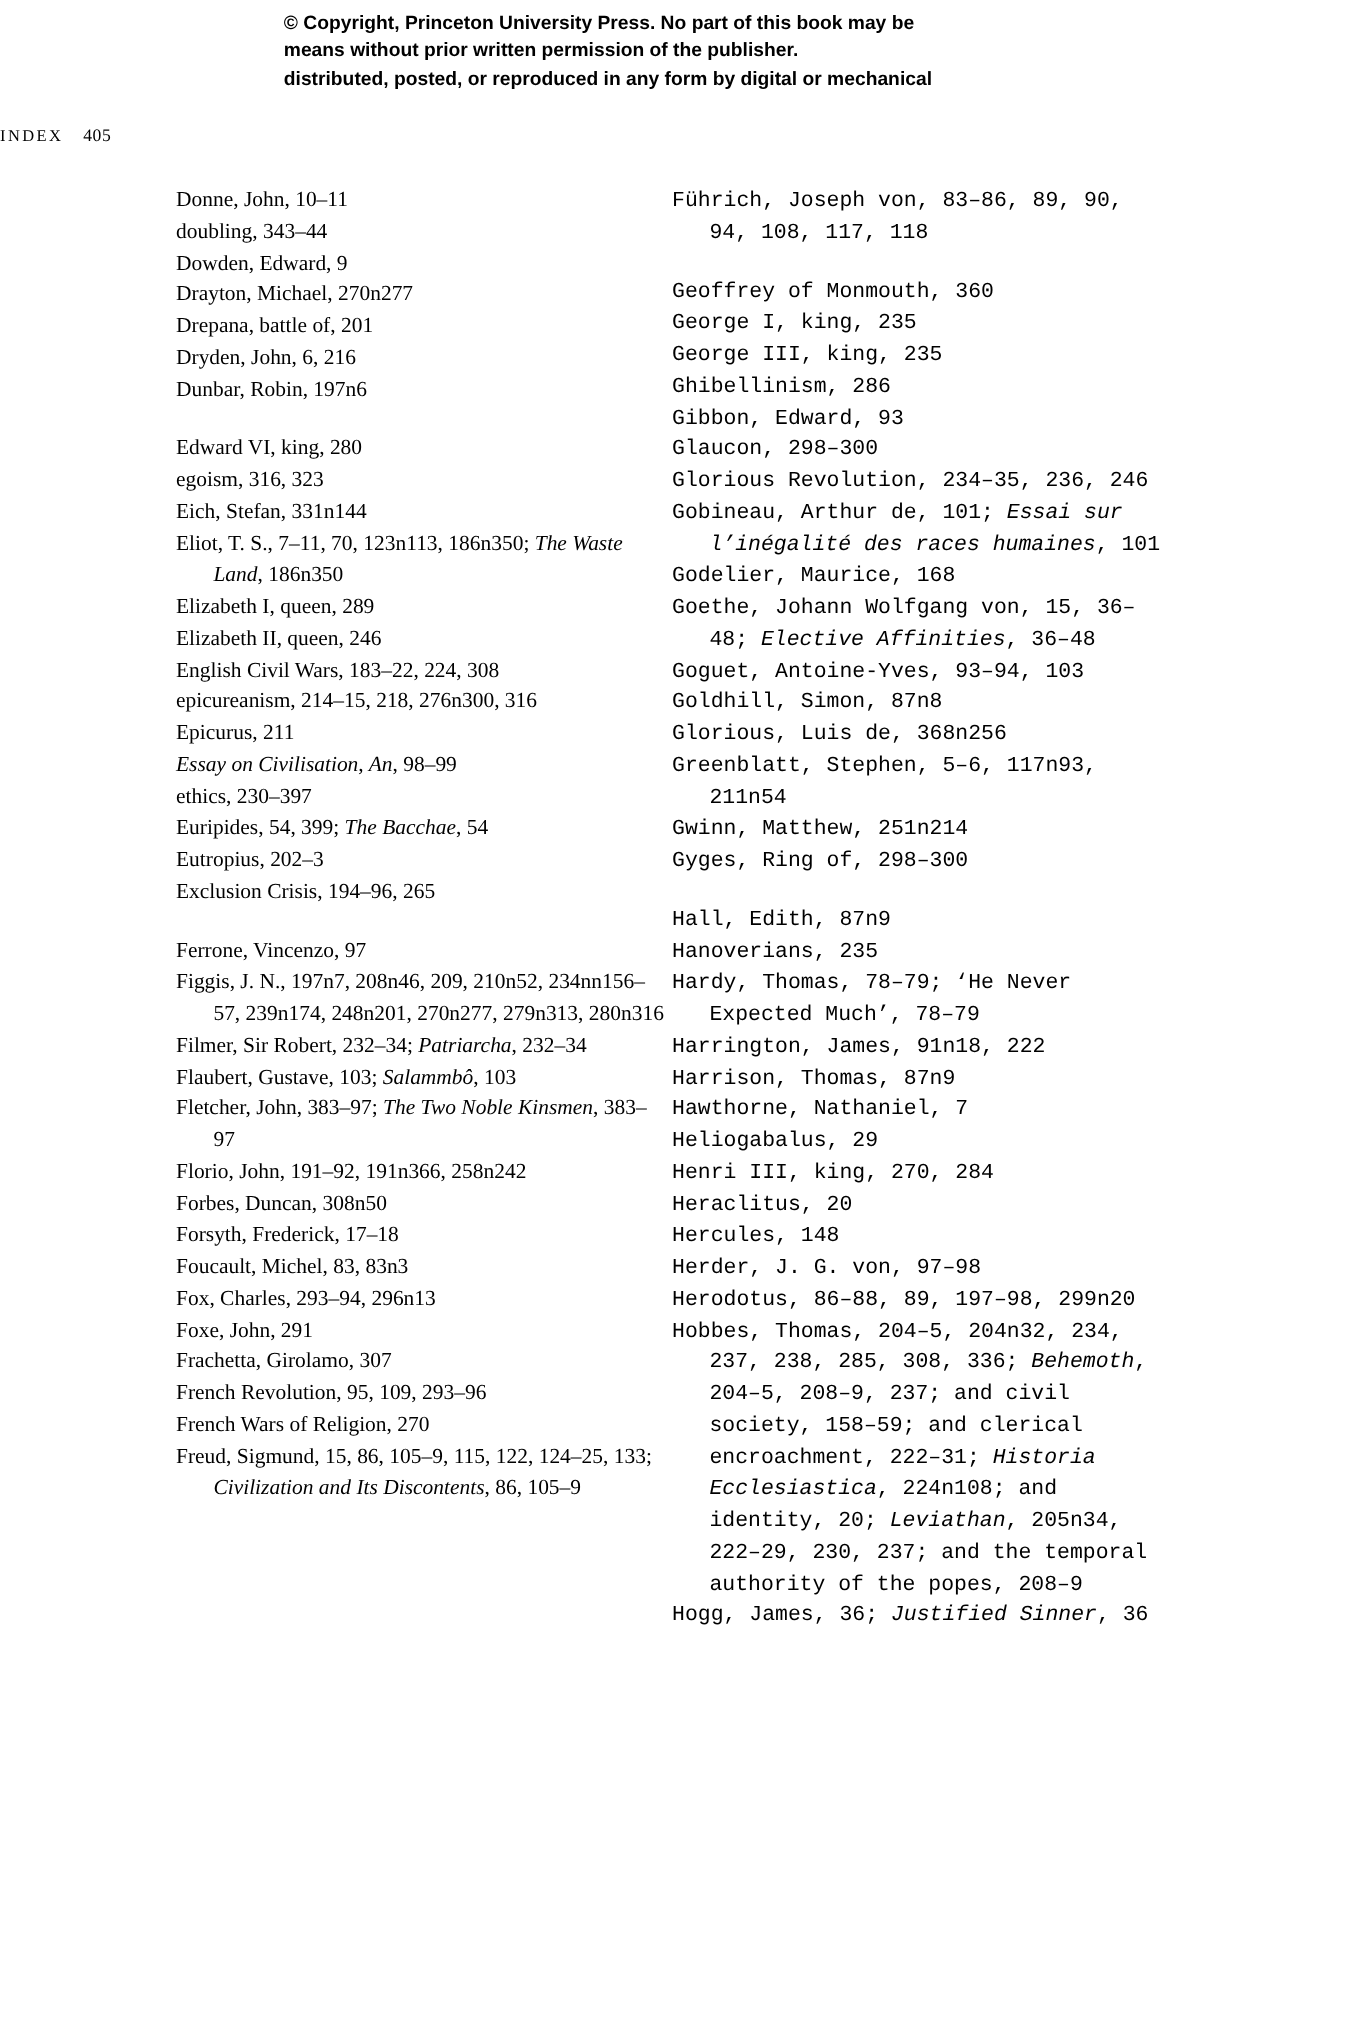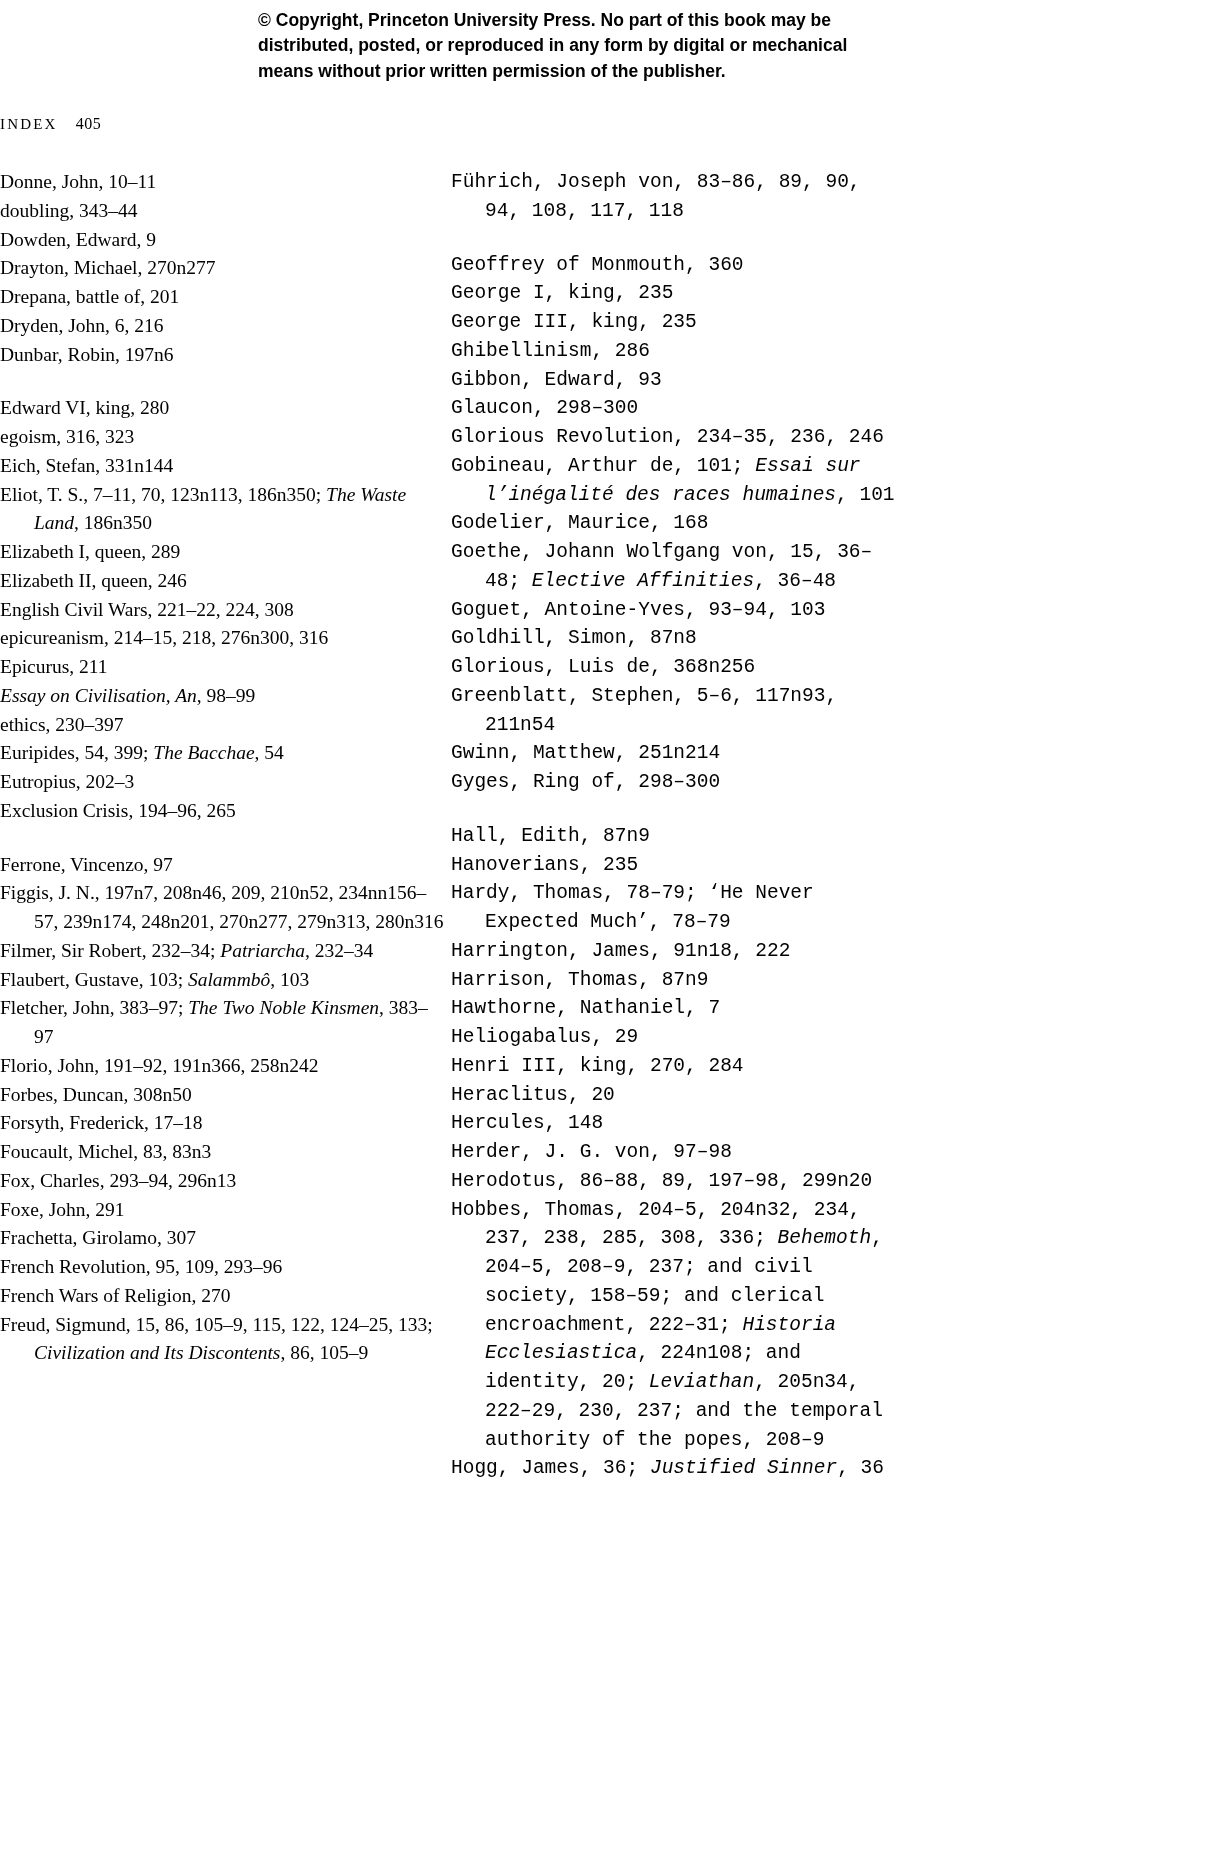--- a/index.html
+++ b/index.html
@@ -59,20 +59,21 @@
     width: 1225px;
     display: flex;
     flex-direction: row;
   }
   .col {
     width: 445px;
     font-size: 19.5px;
     line-height: 1.475;
   }
   .col.left {
+    margin-left: 160px;
   }
   .col.right {
     margin-left: 6px;
     font-family: Liberation Mono, monospace;
   }
   .entry {
     margin: 0;
     padding: 0 0 0 34px;
     text-indent: -34px;
   }
@@ -92,22 +93,22 @@
     font-size: 18px;
   }
 </style>
 </head>
 <body>
 
 <div class="page">
 
   <div class="copyright">
     <div>© Copyright, Princeton University Press. No part of this book may be</div>
+    <div>means without prior written permission of the publisher.</div>
     <div>distributed, posted, or reproduced in any form by digital or mechanical</div>
-    <div>means without prior written permission of the publisher.</div>
   </div>
 
   <div class="running-head">
     <span class="label">INDEX</span><span class="pagenum">405</span>
   </div>
 
   <div class="columns">
     <div class="col left">
         <p class="entry">Donne, John, 10–11</p>
         <p class="entry">doubling, 343–44</p>
@@ -116,21 +117,21 @@
         <p class="entry">Drepana, battle of, 201</p>
         <p class="entry">Dryden, John, 6, 216</p>
         <p class="entry">Dunbar, Robin, 197n6</p>
         <div class="gap"></div>
         <p class="entry">Edward VI, king, 280</p>
         <p class="entry">egoism, 316, 323</p>
         <p class="entry">Eich, Stefan, 331n144</p>
         <p class="entry">Eliot, T. S., 7–11, 70, 123n113, 186n350; <em>The Waste Land</em>, 186n350</p>
         <p class="entry">Elizabeth I, queen, 289</p>
         <p class="entry">Elizabeth II, queen, 246</p>
-        <p class="entry">English Civil Wars, 221–22, 224, 308</p>
+        <p class="entry">English Civil Wars, 183–22, 224, 308</p>
         <p class="entry">epicureanism, 214–15, 218, 276n300, 316</p>
         <p class="entry">Epicurus, 211</p>
         <p class="entry"><em>Essay on Civilisation, An</em>, 98–99</p>
         <p class="entry">ethics, 230–397</p>
         <p class="entry">Euripides, 54, 399; <em>The Bacchae</em>, 54</p>
         <p class="entry">Eutropius, 202–3</p>
         <p class="entry">Exclusion Crisis, 194–96, 265</p>
         <div class="gap"></div>
         <p class="entry">Ferrone, Vincenzo, 97</p>
         <p class="entry">Figgis, J. N., 197n7, 208n46, 209, 210n52, 234nn156–57, 239n174, 248n201, 270n277, 279n313, 280n316</p>

